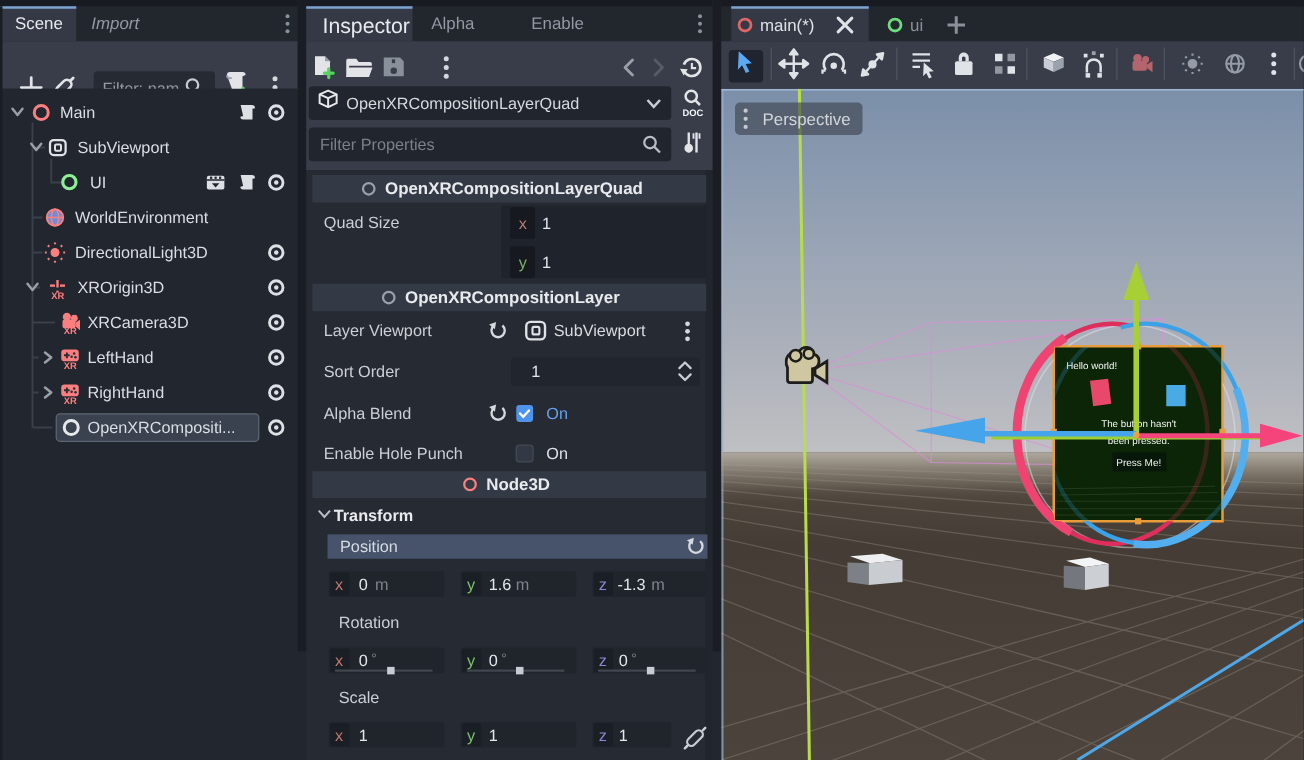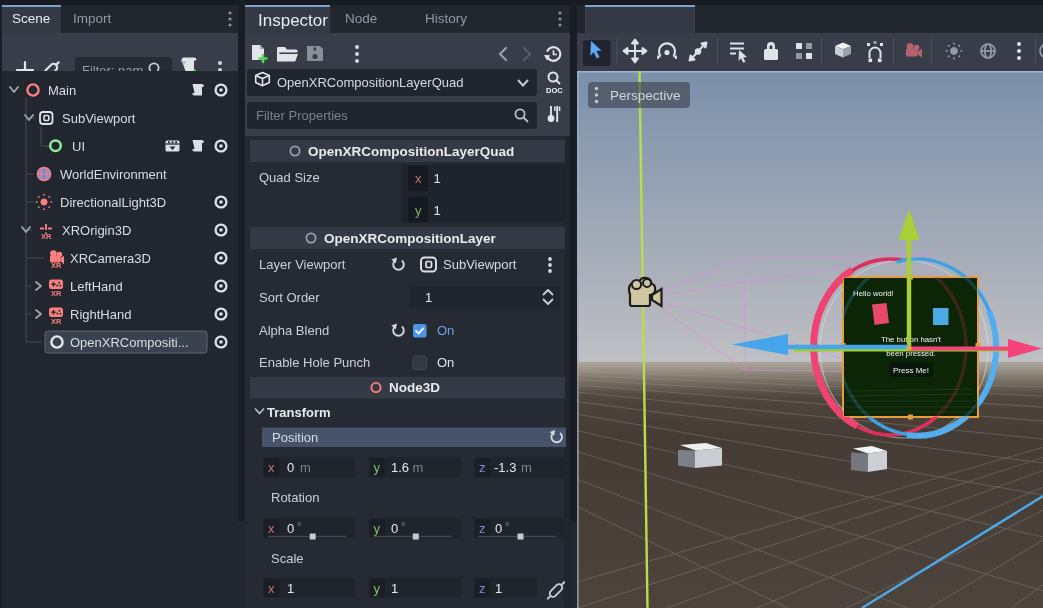--- a/index.html
+++ b/index.html
@@ -15,21 +15,21 @@
 </style>
 </head>
 <body>
 <div id="root">
 
   <div class="abs" style="left:0;top:0;width:238px;height:608px;background:#22262e;">
     <div class="abs tabbar" style="left:0;top:0;width:238px;height:33px;"></div>
     <div class="abs tabtop" style="left:0;top:0;width:238px;"></div>
     <div class="abs tab-active" style="left:0;top:4.5px;width:61px;height:28.5px;"></div>
     <div class="abs" style="left:12px;top:11px;font-size:13.5px;color:#e8eaee;">Scene</div>
-    <div class="abs" style="left:73px;top:11px;font-size:13.5px;color:#9299a4;">Import</div>
+    <div class="abs" style="left:73px;top:11px;font-size:13.5px;color:#9299a4;font-style:italic;">Import</div>
     <div class="abs" id="dots-scene" style="left:227px;top:11px;">
       <svg width="6" height="16">
           <g fill="#8a909a">
             <circle cx="3" cy="2" r="1.6"></circle>
             <circle cx="3" cy="8" r="1.6"></circle>
             <circle cx="3" cy="14" r="1.6"></circle>
           </g>
         </svg>
     </div>
 
@@ -207,22 +207,22 @@
         </g>
       </svg>
     </div>
   </div>
 
   <div class="abs" style="left:245px;top:0;width:325px;height:608px;background:#262a32;">
     <div class="abs tabbar" style="left:0;top:0;width:325px;height:33px;"></div>
     <div class="abs tabtop" style="left:0;top:0;width:325px;"></div>
     <div class="abs tab-active" style="left:0;top:4.5px;width:85px;height:28.5px;"></div>
     <div class="abs" style="left:13px;top:11px;font-size:17px;color:#e8eaee;">Inspector</div>
-    <div class="abs" style="left:100px;top:11px;font-size:13.5px;color:#9299a4;">Node</div>
-    <div class="abs" style="left:180px;top:11px;font-size:13.5px;color:#9299a4;">History</div>
+    <div class="abs" style="left:100px;top:11px;font-size:13.5px;color:#9299a4;">Alpha</div>
+    <div class="abs" style="left:180px;top:11px;font-size:13.5px;color:#9299a4;">Enable</div>
     <div class="abs" id="dots-insp" style="left:312px;top:11px;">
       <svg width="6" height="16">
           <g fill="#8a909a">
             <circle cx="3" cy="2" r="1.6"></circle>
             <circle cx="3" cy="8" r="1.6"></circle>
             <circle cx="3" cy="14" r="1.6"></circle>
           </g>
         </svg>
     </div>
     <div class="abs toolbar" style="left:0;top:33px;width:325px;height:103px;"></div>
@@ -424,20 +424,30 @@
           </g>
         </g>
       </svg>
     </div>
   </div>
 
   <div class="abs" style="left:577px;top:0;width:466px;height:608px;background:#22262d;">
     <div class="abs tabbar" style="left:0;top:0;width:466px;height:33px;"></div>
     <div class="abs tabtop" style="left:0;top:0;width:466px;"></div>
     <div class="abs tab-active" style="left:8px;top:4.5px;width:110px;height:28.5px;"></div>
+    <div class="abs" id="scenetabs" style="left:0;top:0;width:466px;height:30px;">
+      <svg width="466" height="33" xmlns="http://www.w3.org/2000/svg" font-family="Liberation Sans, sans-serif" font-size="13.5">
+        <circle cx="19" cy="20" r="4.8" fill="none" stroke="#e06666" stroke-width="2.2"></circle>
+        <text x="31" y="24.5" fill="#dfe2e7">main(*)</text>
+        <path d="M93.5 14.5 l11 11 M104.5 14.5 l-11 11" stroke="#dfe2e7" stroke-width="2.4" stroke-linecap="round"></path>
+        <circle cx="139" cy="20" r="4.8" fill="none" stroke="#6edc7c" stroke-width="2.2"></circle>
+        <text x="151" y="24.5" fill="#8a909a">ui</text>
+        <path d="M188 13 v14 M181 20 h14" stroke="#8a909a" stroke-width="2.4"></path>
+      </svg>
+    </div>
     <div class="abs toolbar" style="left:0;top:33px;width:466px;height:38px;"></div>
     <div class="abs" id="vptoolbar" style="left:0;top:33px;width:466px;height:38px;">
       <svg width="466" height="38" xmlns="http://www.w3.org/2000/svg">
           <g transform="translate(0,-3)">
         <rect x="6" y="10" width="27.5" height="26" rx="3" fill="#20242e"></rect>
         <path d="M14 11 l10.5 9.5 -5 .6 3 6 -2.8 1.3 -3 -6.2 -3.4 3.6 z" fill="#5aa9f2"></path>
         <g stroke="#4a505c" stroke-width="1.2">
           <path d="M40 8 V34"></path>
               <path d="M140.5 8 V34"></path>
               <path d="M244.5 8 V34"></path>

